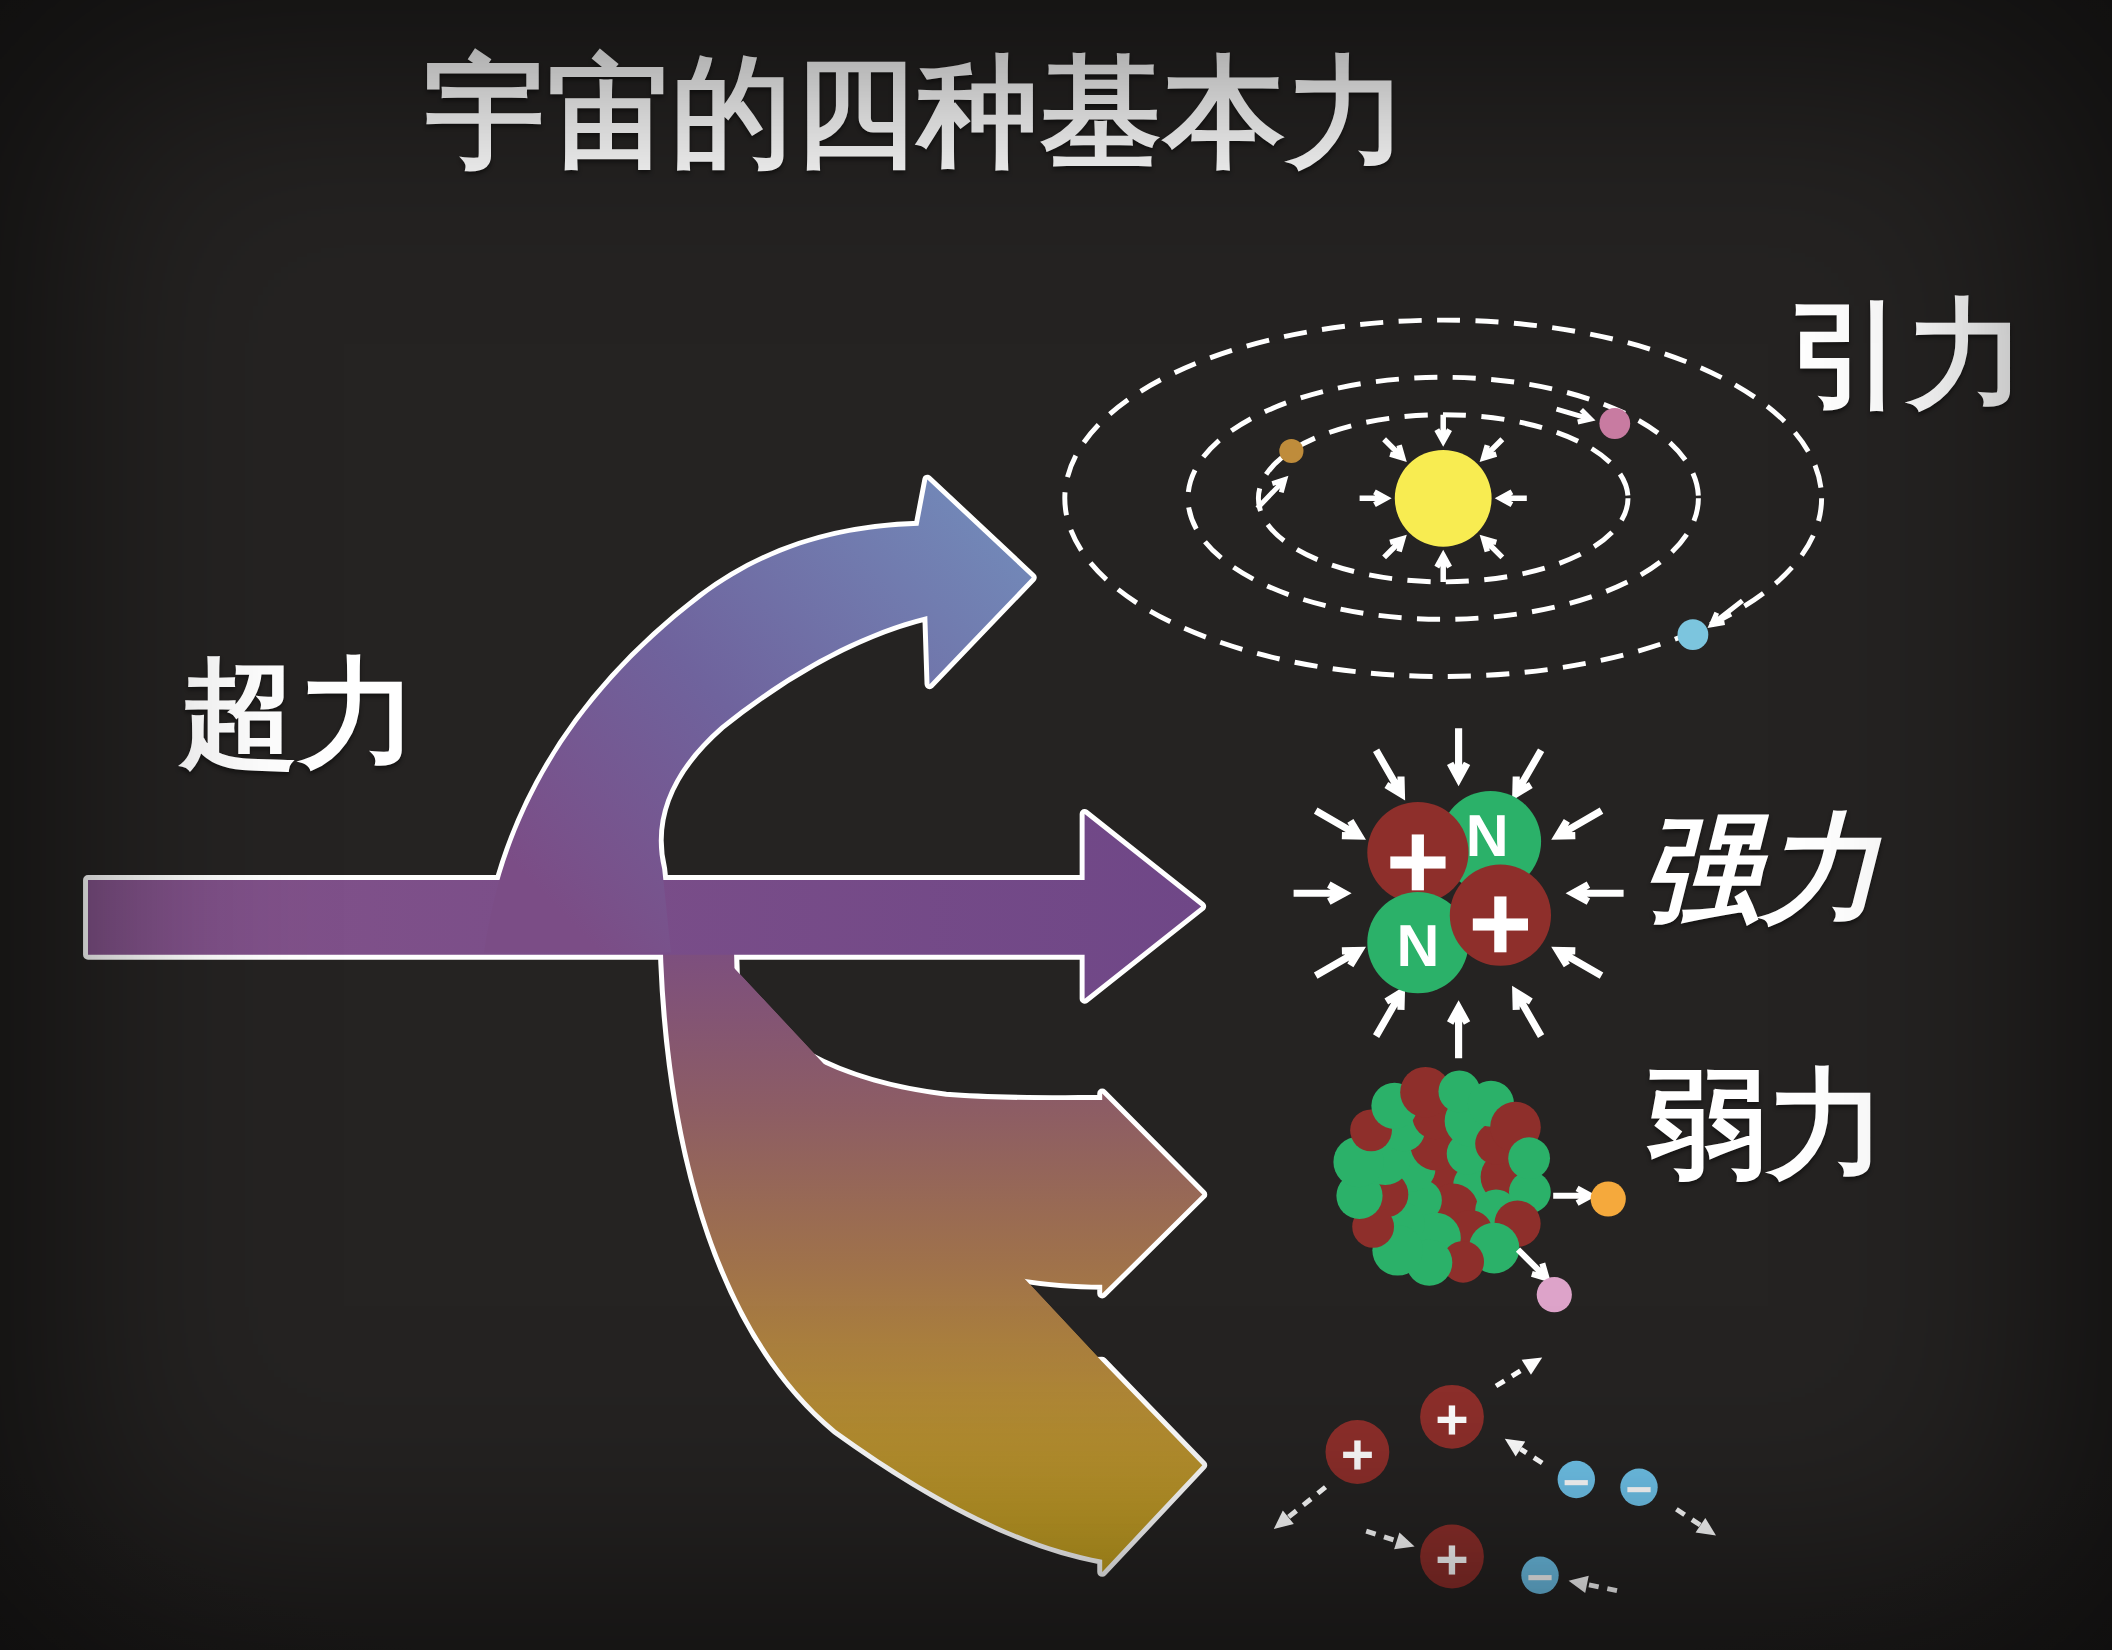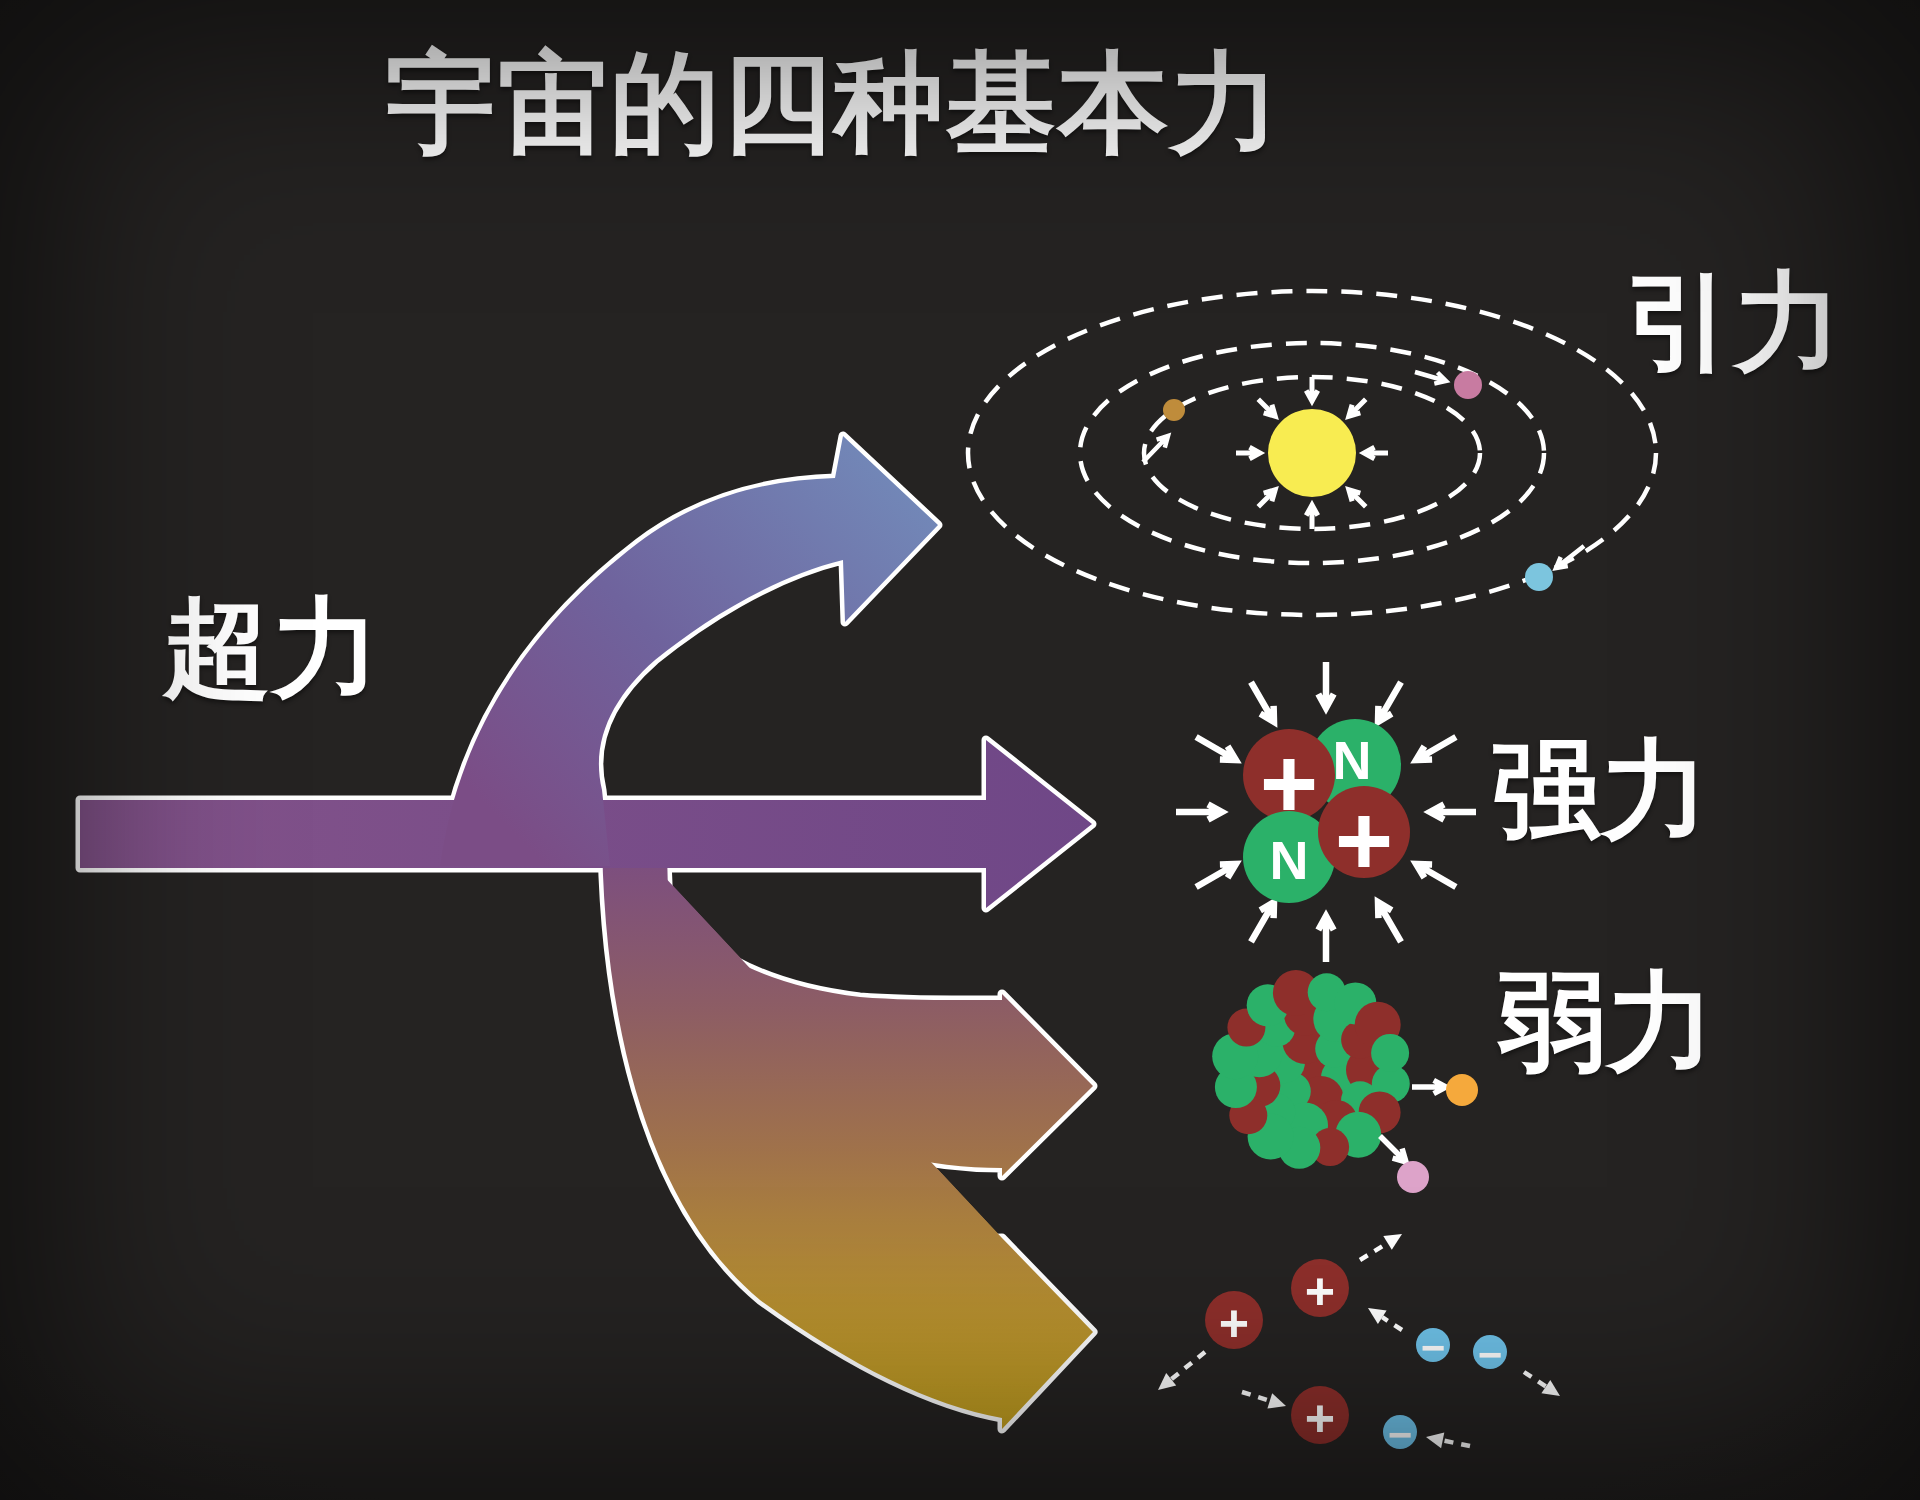--- a/index.html
+++ b/index.html
@@ -10,21 +10,21 @@
   }
   #diagram-svg{position:absolute;left:0;top:0;}
   .lbl{
     position:absolute;color:#fff;font-weight:900;line-height:1;
     letter-spacing:1px;white-space:nowrap;
     text-shadow:0 3px 4px rgba(0,0,0,.45);
   }
   #title{left:386px;top:48px;font-size:110px;letter-spacing:2px;}
   #lbl-superforce{left:163px;top:594px;font-size:108px;}
   #lbl-gravity{left:1625px;top:268px;font-size:108px;}
-  #lbl-strong{left:1492px;top:736px;font-size:108px;}
+  #lbl-strong{left:1492px;top:736px;font-size:108px;font-style:italic;}
   #lbl-weak{left:1498px;top:968px;font-size:108px;}
   #lbl-em{left:1508px;top:1212px;font-size:100px;}
   #vignette{position:absolute;inset:0;pointer-events:none;
     box-shadow:inset 0 0 220px 50px rgba(0,0,0,.6);}
 </style>
 </head>
 <body>
 
 <div id="stage">
 

